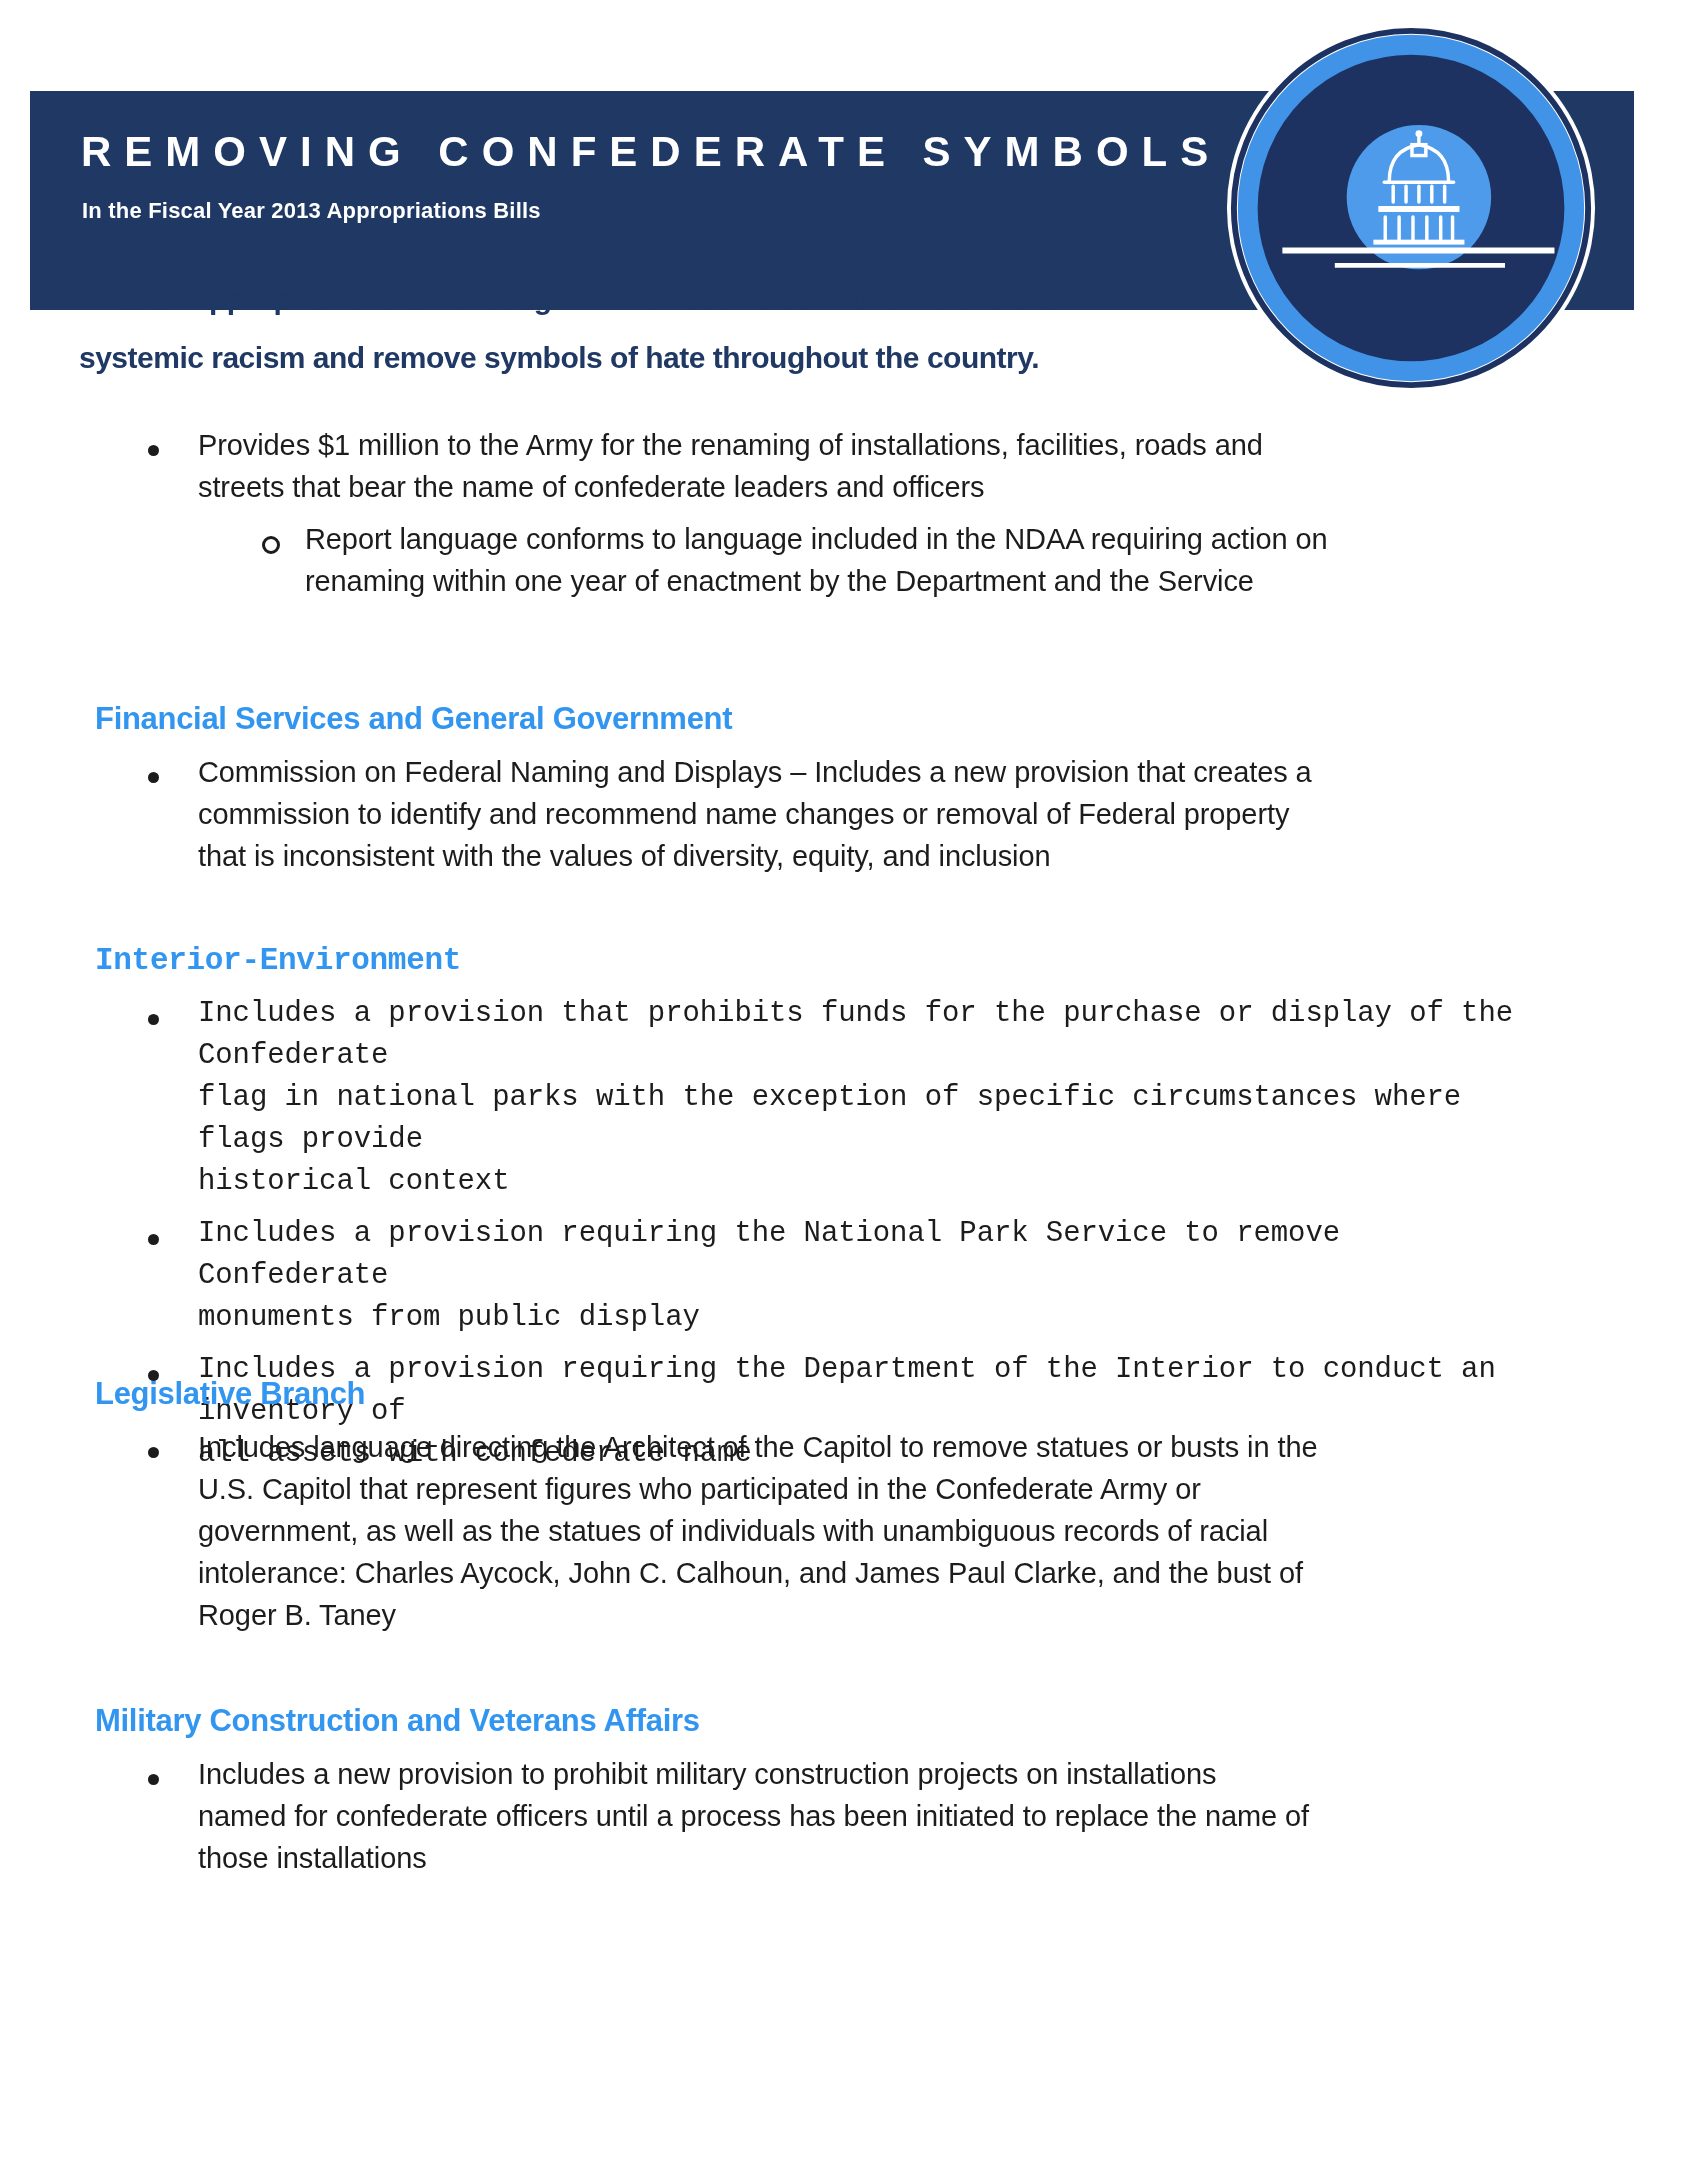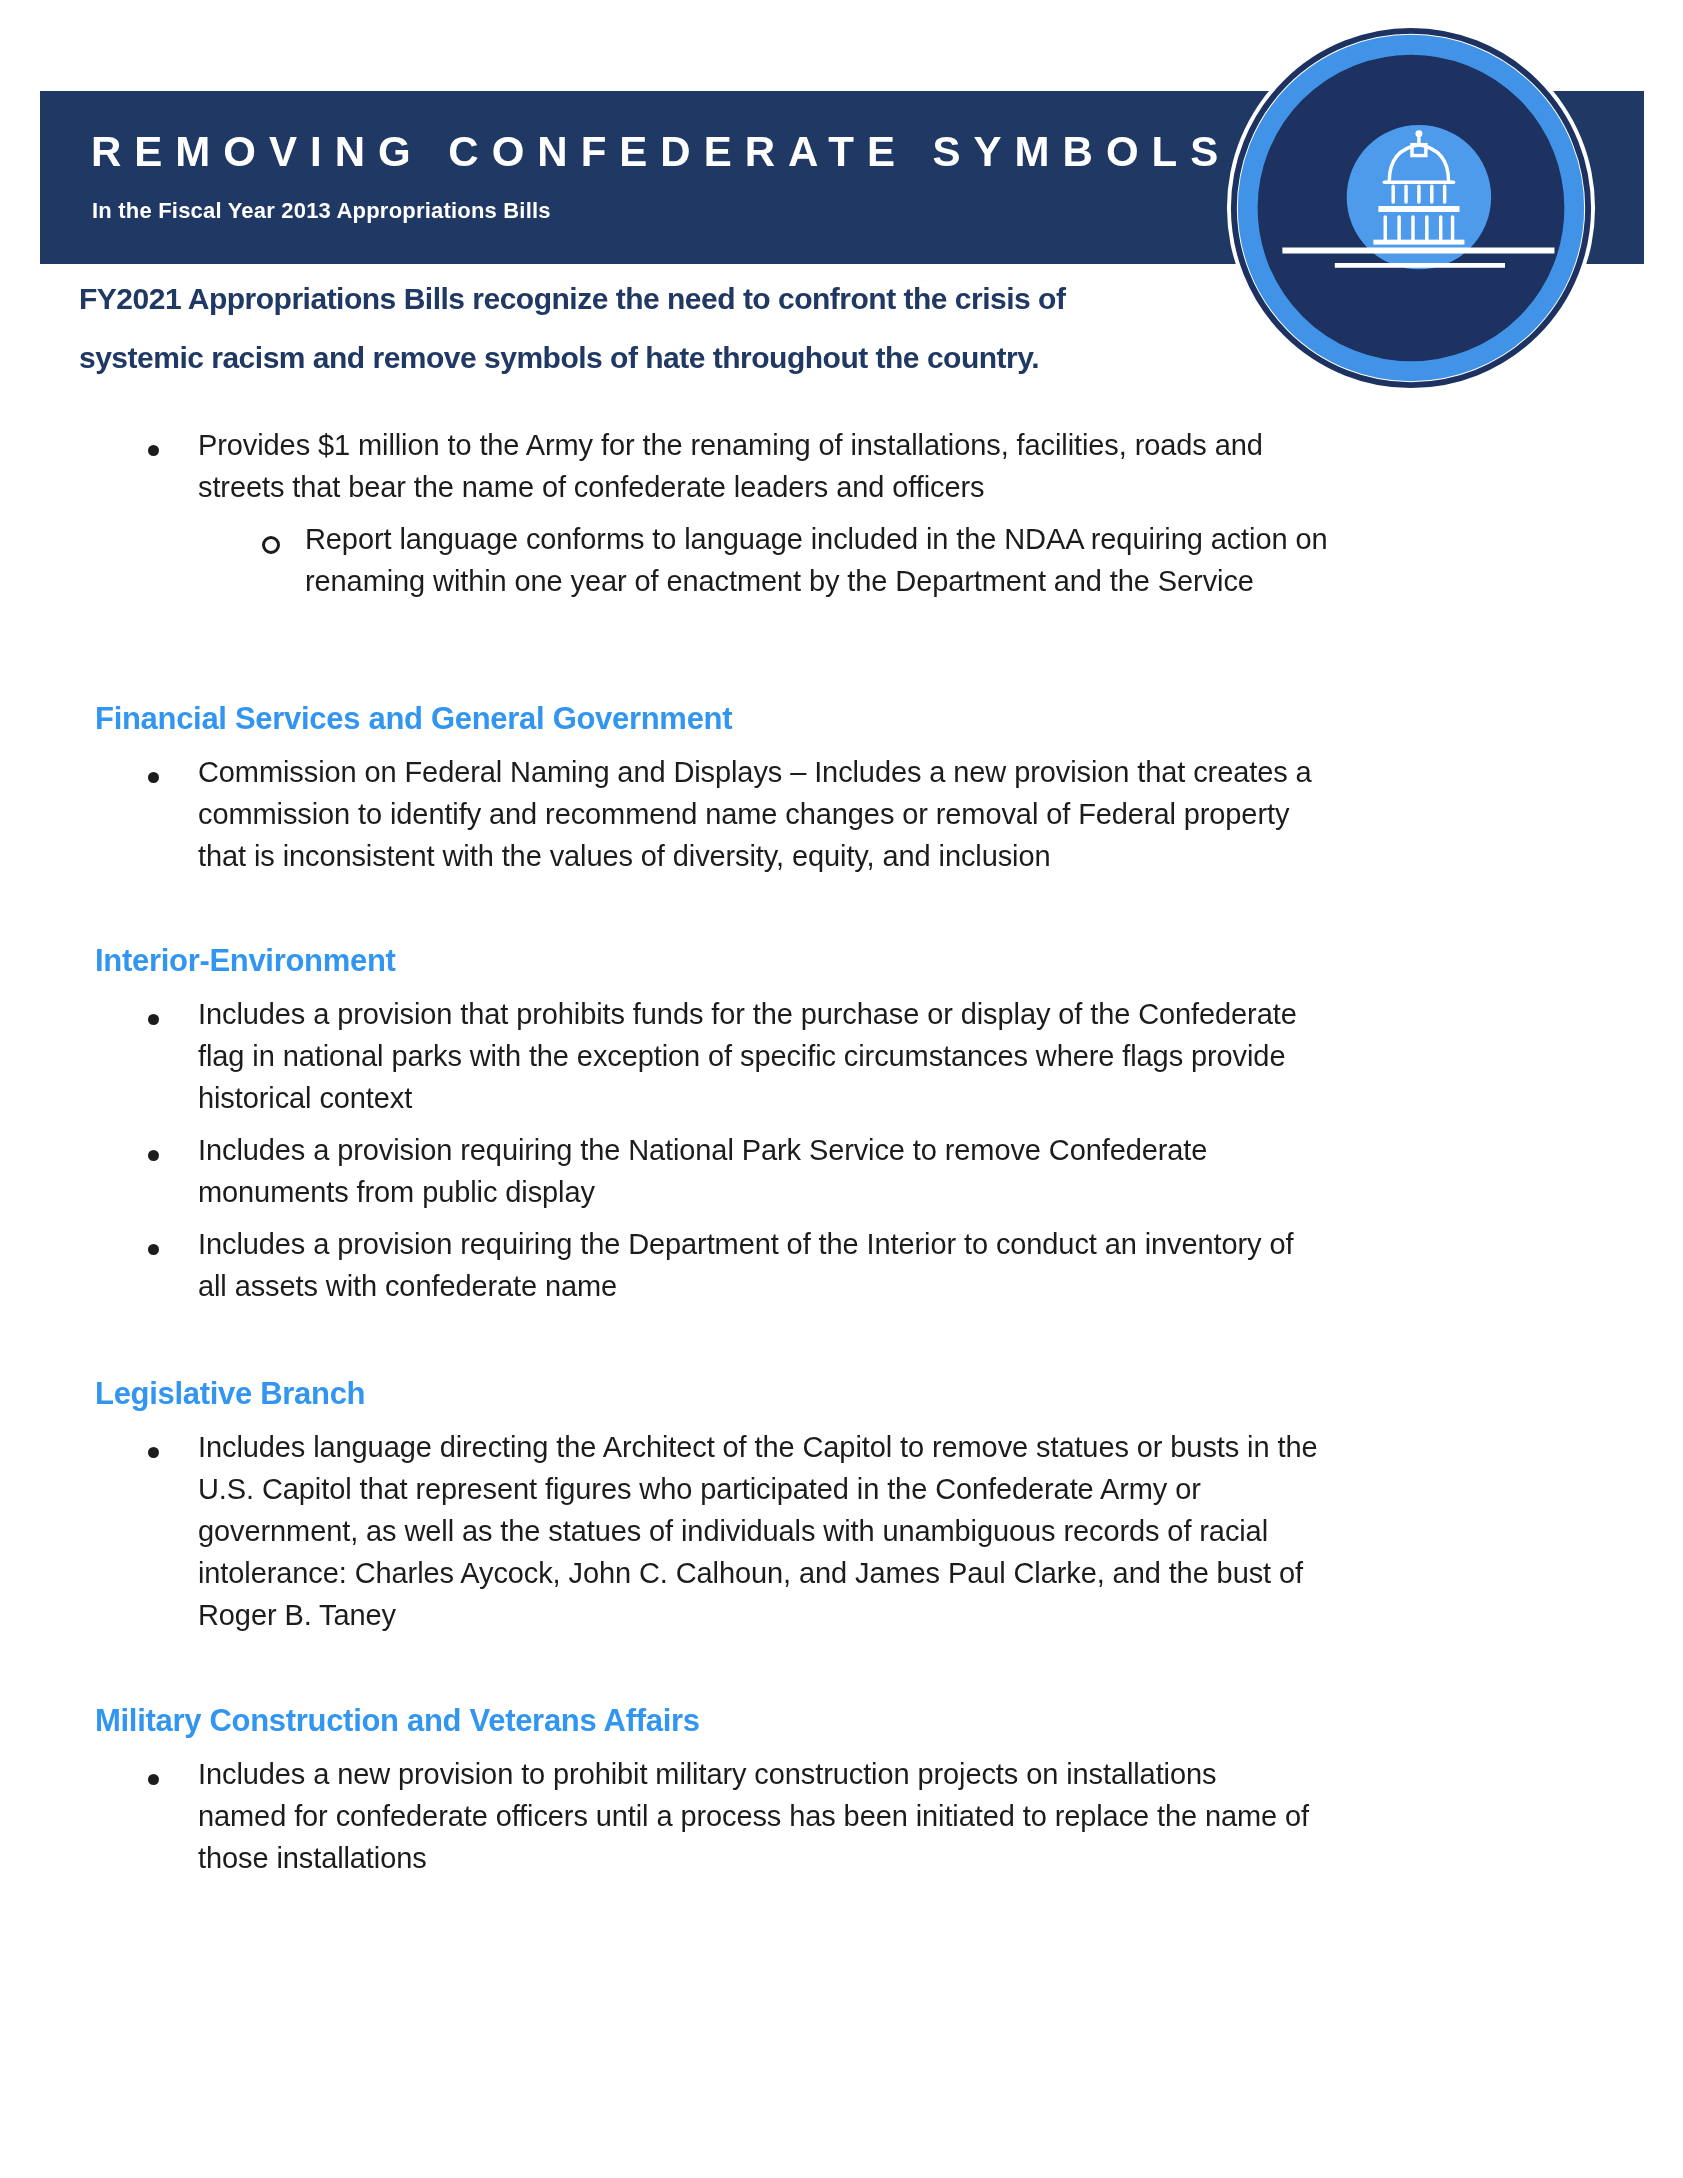--- a/index.html
+++ b/index.html
@@ -3,21 +3,21 @@
 <meta charset="utf-8">
 <style>
   html,body{margin:0;padding:0;background:#ffffff;}
   .page{
     position:relative;width:1683px;height:2178px;background:#ffffff;
     font-family:"Liberation Sans",sans-serif;overflow:hidden;
     --navy:#1F3864;--blue:#3296F0;--body:#1C1C1C;
     --badge-ring:#4193E8;--badge-inner:#4E9BEB;
   }
   
-  .band{position:absolute;left:40px;top:91px;width:1604px;height:173px;background:var(--navy);}
+  .band{position:absolute;left:30px;top:91px;width:1604px;height:219px;background:var(--navy);}
   .band-title{
     position:absolute;left:51px;top:40px;color:#fff;font-weight:bold;
     font-size:42px;line-height:42px;letter-spacing:13px;white-space:nowrap;
   }
   .band-sub{
     position:absolute;left:52px;top:107px;color:#fff;font-weight:bold;
     font-size:22px;line-height:26px;letter-spacing:0.2px;white-space:nowrap;
   }
   
   .badge{position:absolute;left:1223px;top:20px;width:376px;height:376px;}
@@ -42,21 +42,21 @@
     content:"";position:absolute;left:-50px;top:21px;width:11px;height:11px;
     background:var(--body);border-radius:50%;
   }
   .bullet.l2{margin-left:305px;max-width:1247px;}
   .bullet.l2::before{
     content:"";position:absolute;left:-43px;top:18px;width:12px;height:12px;
     border:3px solid var(--body);border-radius:50%;background:transparent;
   }
   #sec-defense{top:424px;}
   #sec-fsgg{top:699px;}
-  #sec-interior{top:941px;}
+  #sec-interior{top:941px;font-family:Liberation Mono, monospace;}
   #sec-legislative{top:1374px;}
   #sec-milcon{top:1701px;}
   
   .footer{
     position:absolute;left:46px;top:2049px;width:1593px;height:50px;background:var(--navy);
     color:#fff;font-size:25px;font-weight:bold;line-height:50px;
     padding-left:17px;box-sizing:border-box;letter-spacing:-0.2px;white-space:nowrap;
   }
 </style>
 </head>

